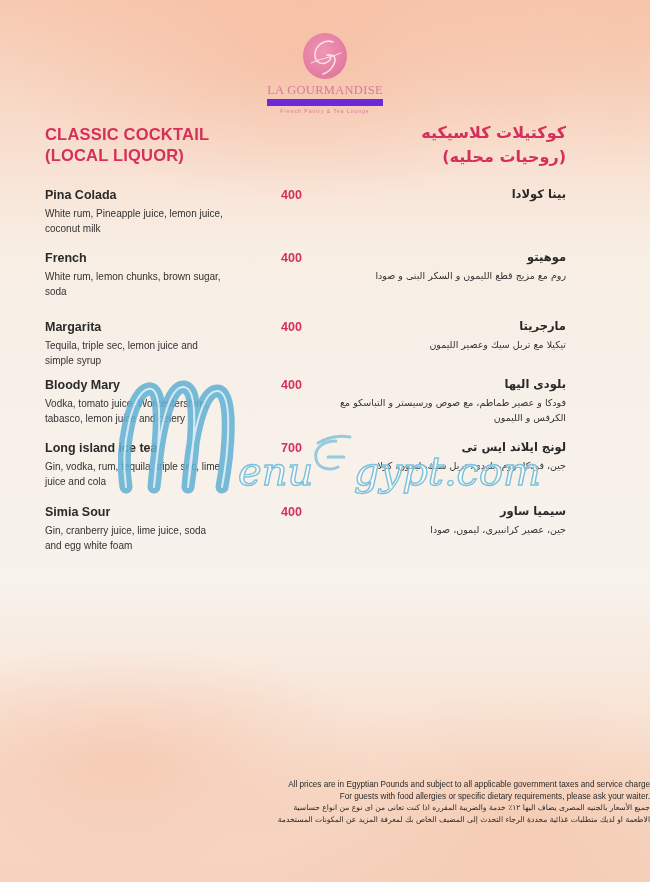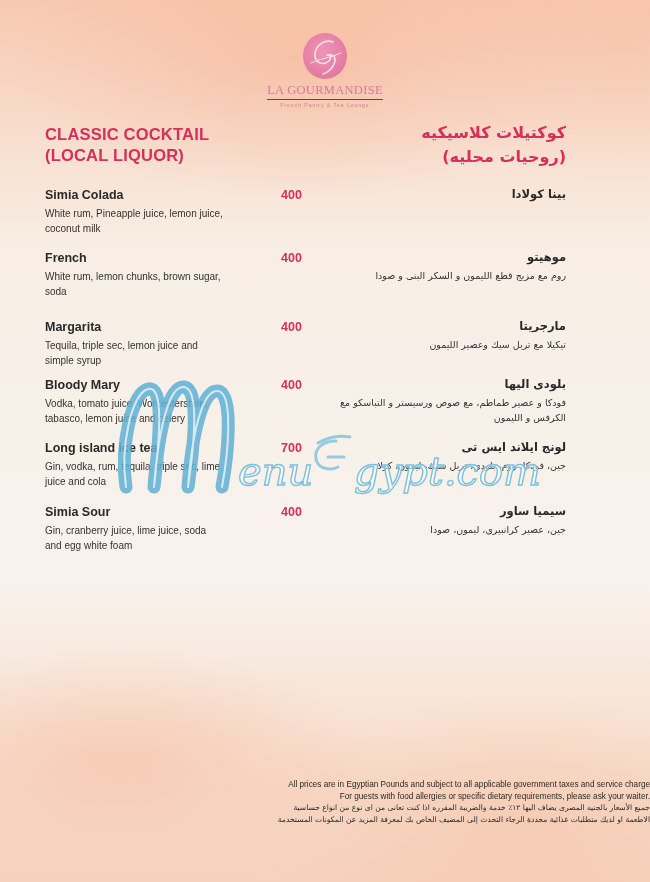--- a/index.html
+++ b/index.html
@@ -12,21 +12,21 @@
       radial-gradient(ellipse 380px 160px at 120px 760px, rgba(244,180,150,0.45), rgba(244,180,150,0) 70%),
       radial-gradient(ellipse 420px 180px at 520px 820px, rgba(244,190,160,0.45), rgba(244,190,160,0) 70%),
       linear-gradient(180deg, #f7c9b0 0%, #f8dccb 14%, #f8eee4 28%, #f7f1ea 50%, #f8f2ec 66%, #f8e3d4 82%, #f6d2bd 100%);
   }
   .logo { position:absolute; left:262px; top:33px; width:126px; text-align:center; }
   .logo .ball { width:44px; height:46px; margin:0 auto; border-radius:50%;
     background: radial-gradient(circle at 45% 40%, #ef97b4, #e37aa0 70%, #d86b92);
     position:relative; }
   .logo .ball svg { position:absolute; left:0; top:0; }
   .logo .name { font-family:"Liberation Serif", serif; color:#d8789d; font-size:12.5px; letter-spacing:0.3px;
-    margin-top:4px; padding-bottom:1px; border-bottom:1px solid #6d28d9; display:inline-block; }
+    margin-top:4px; padding-bottom:1px; border-bottom:7px solid #6d28d9; display:inline-block; }
   .logo .tag { font-family:"Liberation Sans", sans-serif; color:#d8789d; font-size:5px; letter-spacing:1px; margin-top:2px; }
 
   .title-en { position:absolute; left:45px; top:124px; color:#d52f5a;
     font-family:"Liberation Sans", sans-serif; font-weight:bold; font-size:16.5px; line-height:21px; letter-spacing:0.2px; }
   .title-ar { position:absolute; right:84px; top:121px; color:#d52f5a; direction:rtl; 
     font-family:"DejaVu Sans", sans-serif; font-weight:bold; font-size:16px; line-height:24px; }
 
   .item { position:absolute; left:0; width:650px; height:60px; }
   .item .name-en { position:absolute; left:45px; top:0; font-family:"Liberation Sans", sans-serif;
     font-weight:bold; font-size:12.5px; color:#2a2a2a; }
@@ -62,21 +62,21 @@
 <div class="title-en">
   <div>CLASSIC COCKTAIL</div>
   <div>(LOCAL LIQUOR)</div>
 </div>
 <div class="title-ar">
   <div>كوكتيلات كلاسيكيه</div>
   <div>(روحيات محليه)</div>
 </div>
 
 <div class="item" style="top:188px;">
-  <div class="name-en">Simia Colada</div>
+  <div class="name-en">Pina Colada</div>
   <div class="desc-en">White rum, Pineapple juice, lemon juice, coconut milk</div>
   <div class="price">400</div>
   <div class="name-ar">بينا كولادا</div>
 </div>
 
 <div class="item" style="top:251px;">
   <div class="name-en">French</div>
   <div class="desc-en">White rum, lemon chunks, brown sugar, soda</div>
   <div class="price">400</div>
   <div class="name-ar">موهيتو</div>

